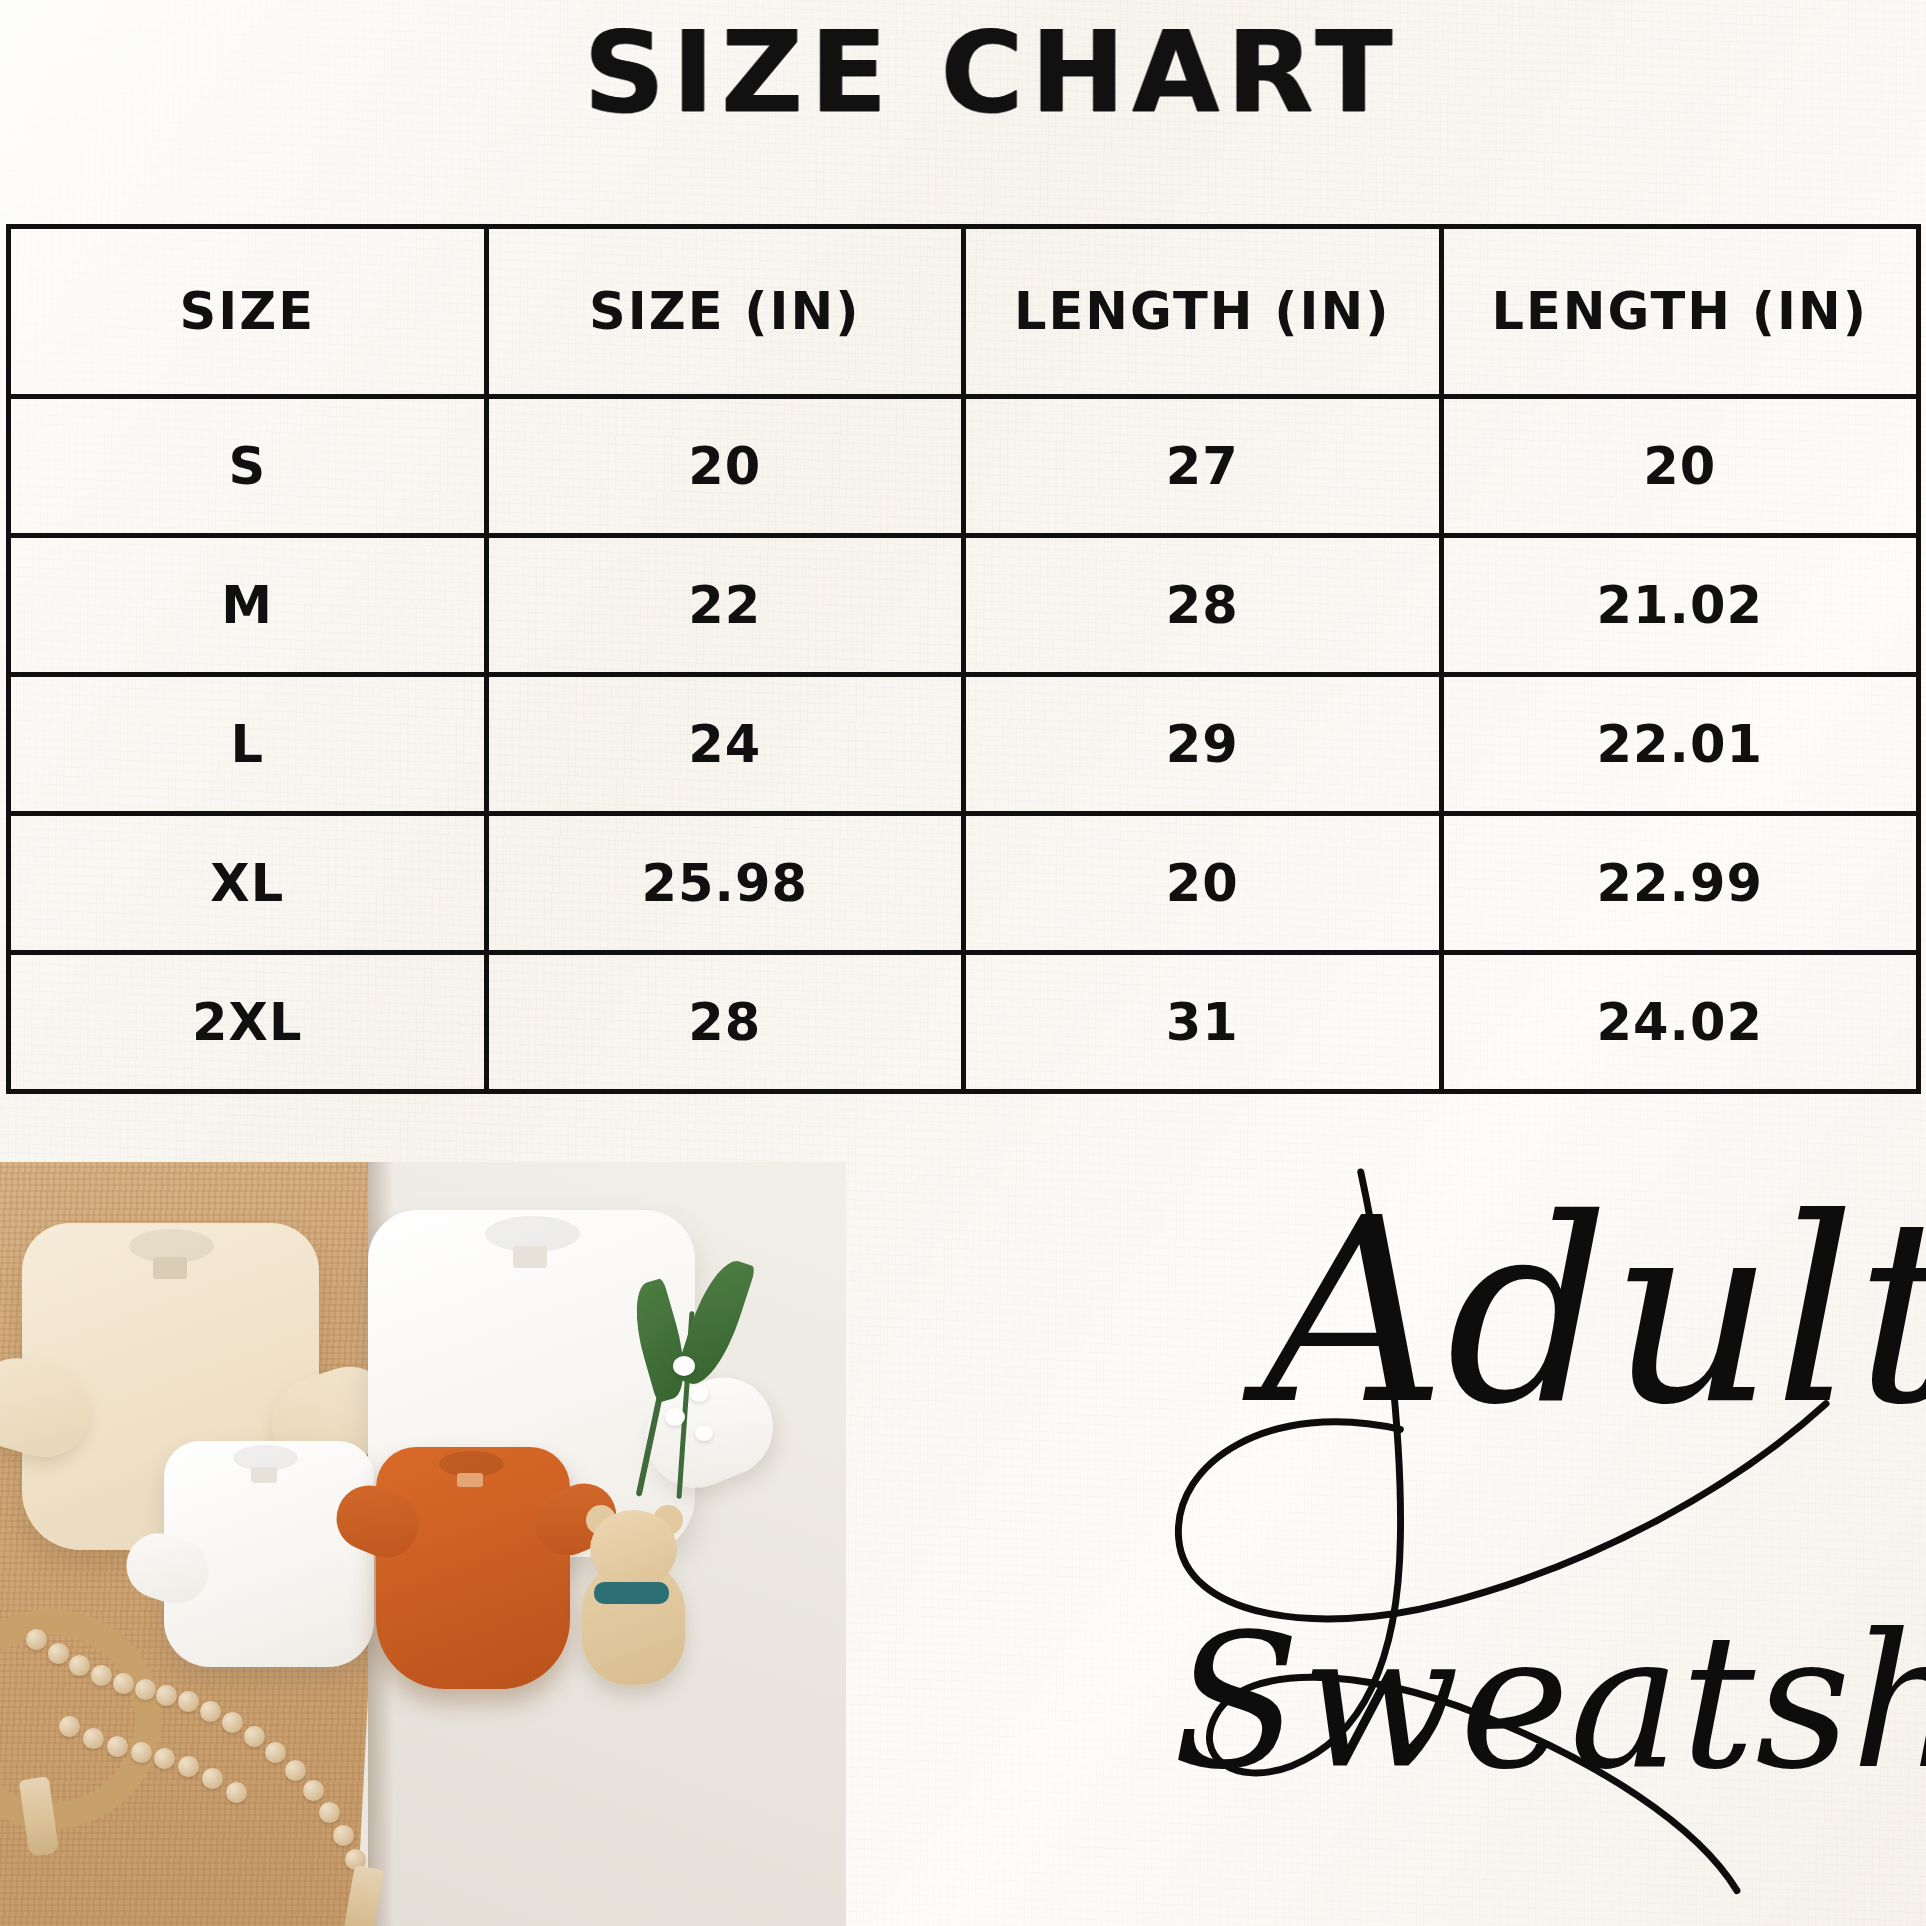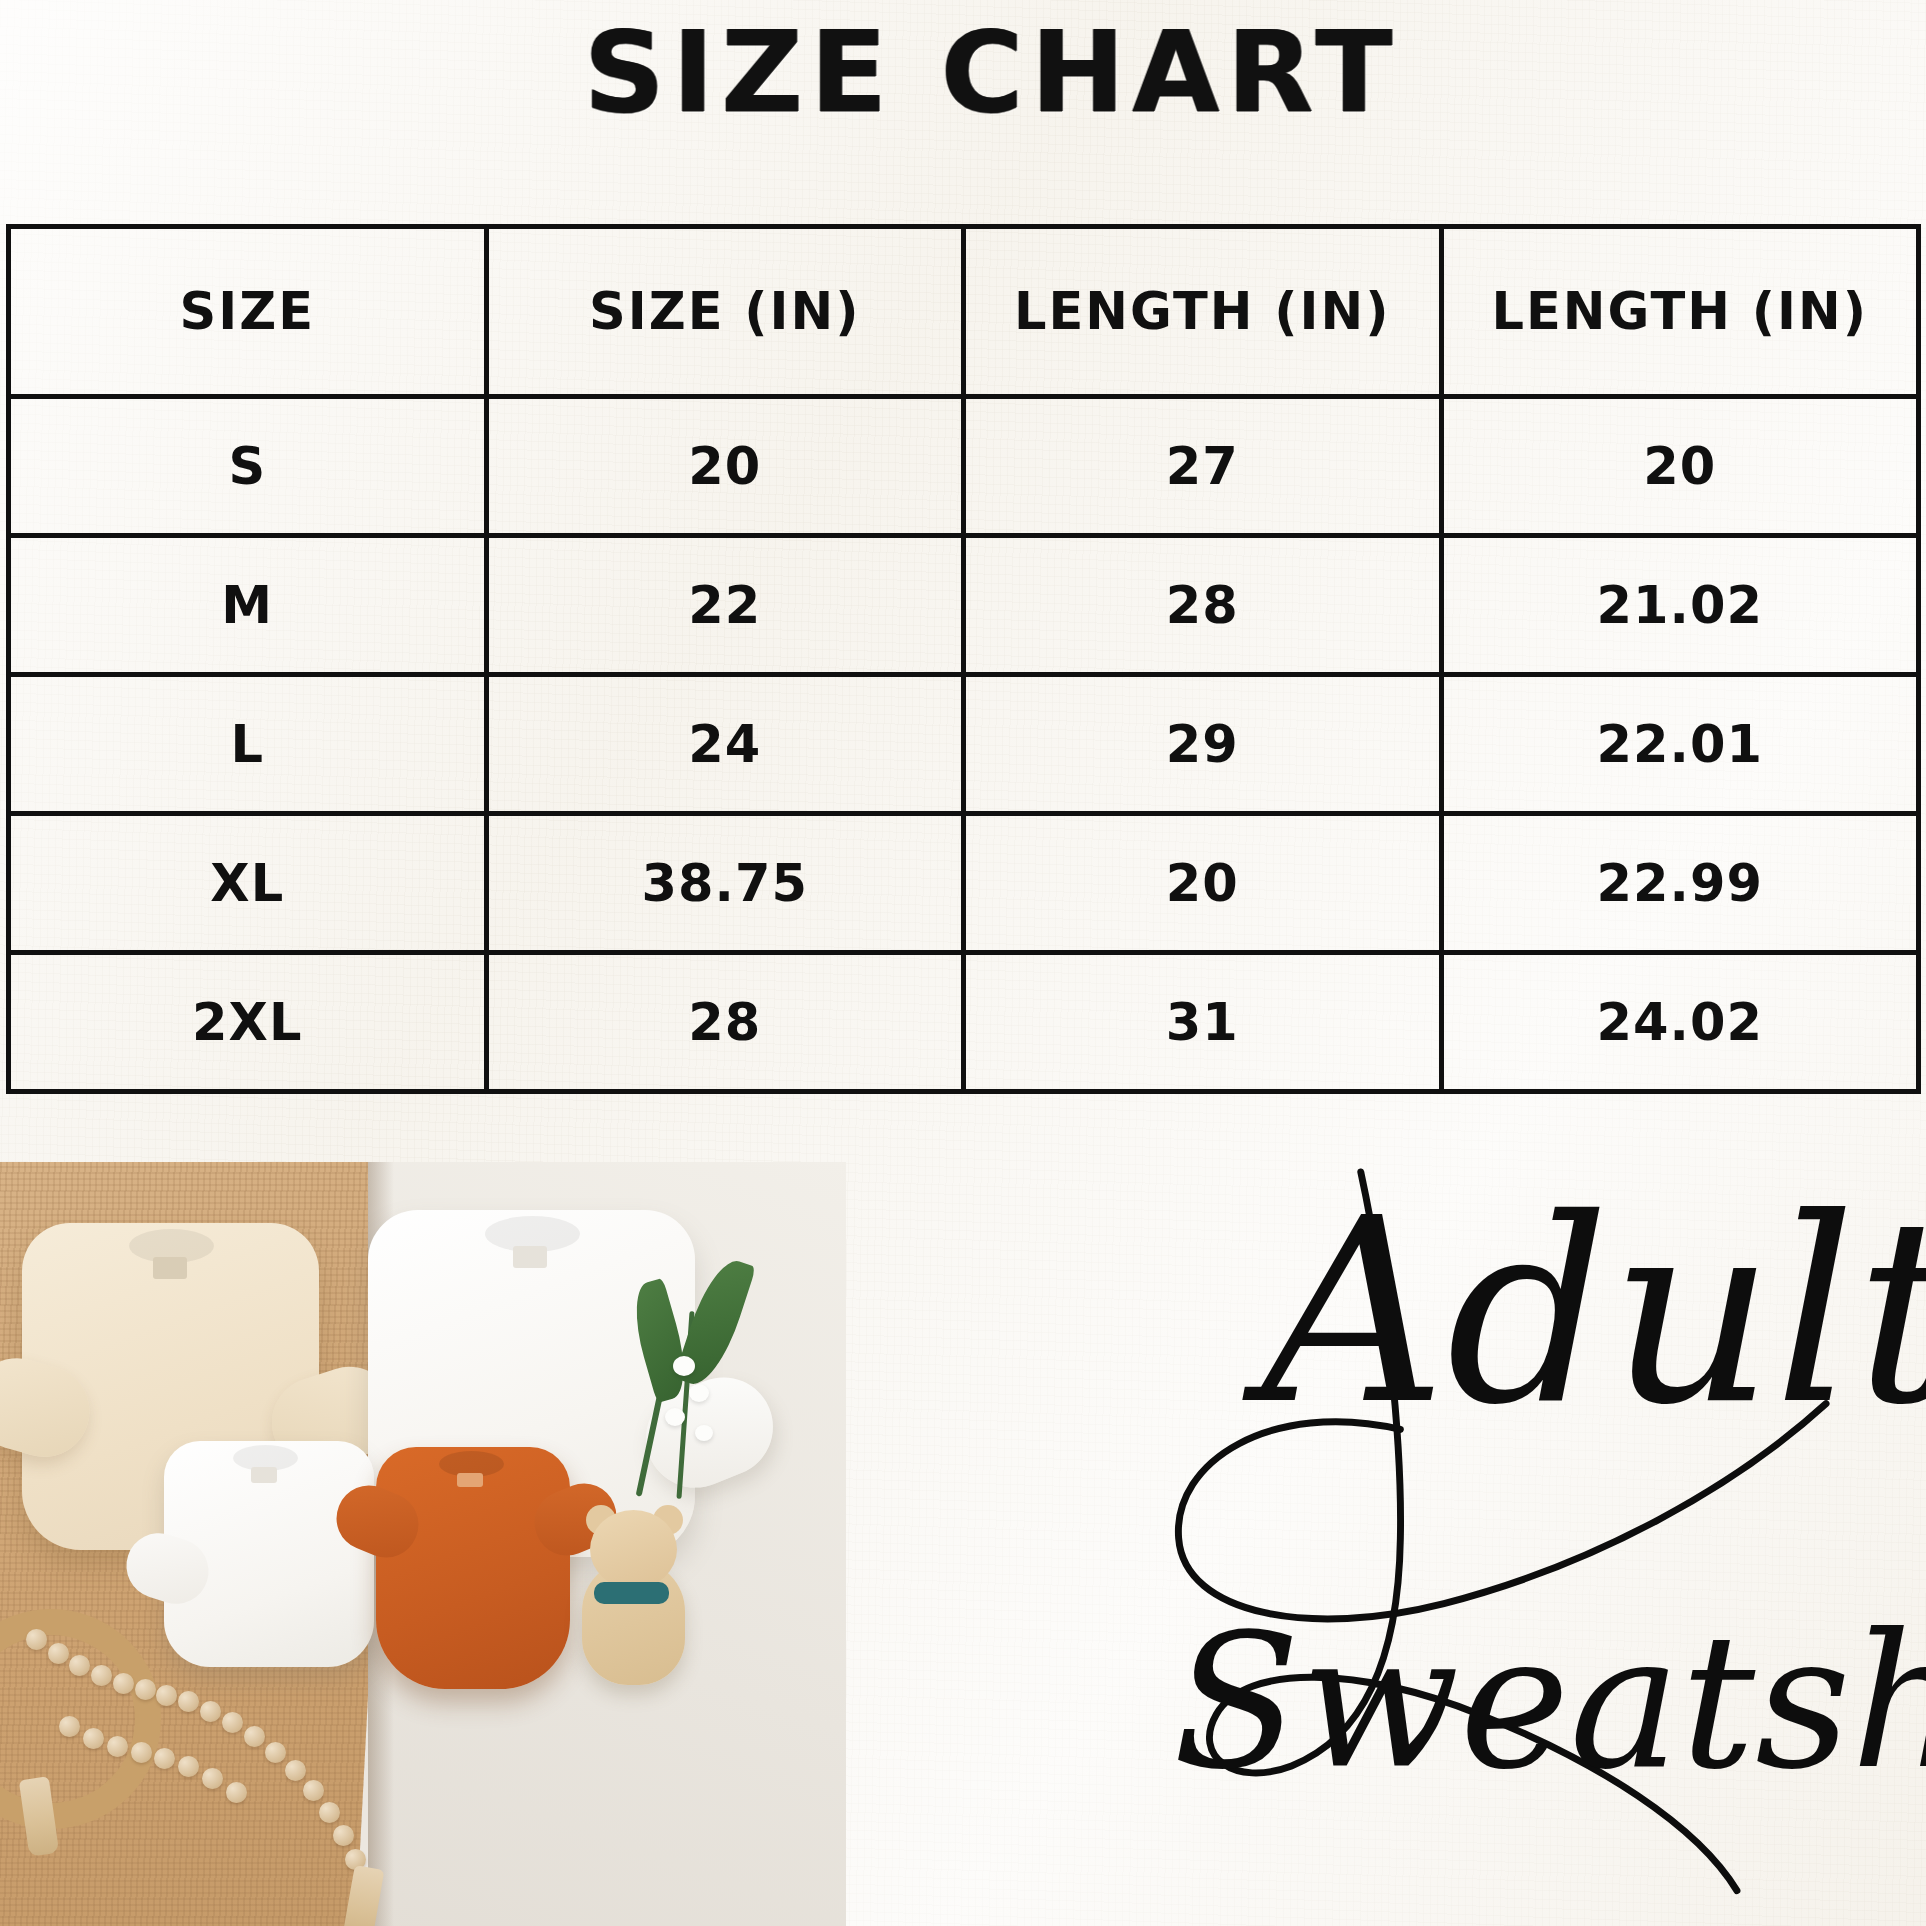--- a/index.html
+++ b/index.html
@@ -312,21 +312,21 @@
         <td>21.02</td>
       </tr>
       <tr>
         <td>L</td>
         <td>24</td>
         <td>29</td>
         <td>22.01</td>
       </tr>
       <tr>
         <td>XL</td>
-        <td>38.75</td>
+        <td>25.98</td>
         <td>20</td>
         <td>22.99</td>
       </tr>
       <tr>
         <td>2XL</td>
         <td>28</td>
         <td>31</td>
         <td>24.02</td>
       </tr>
     </tbody>

